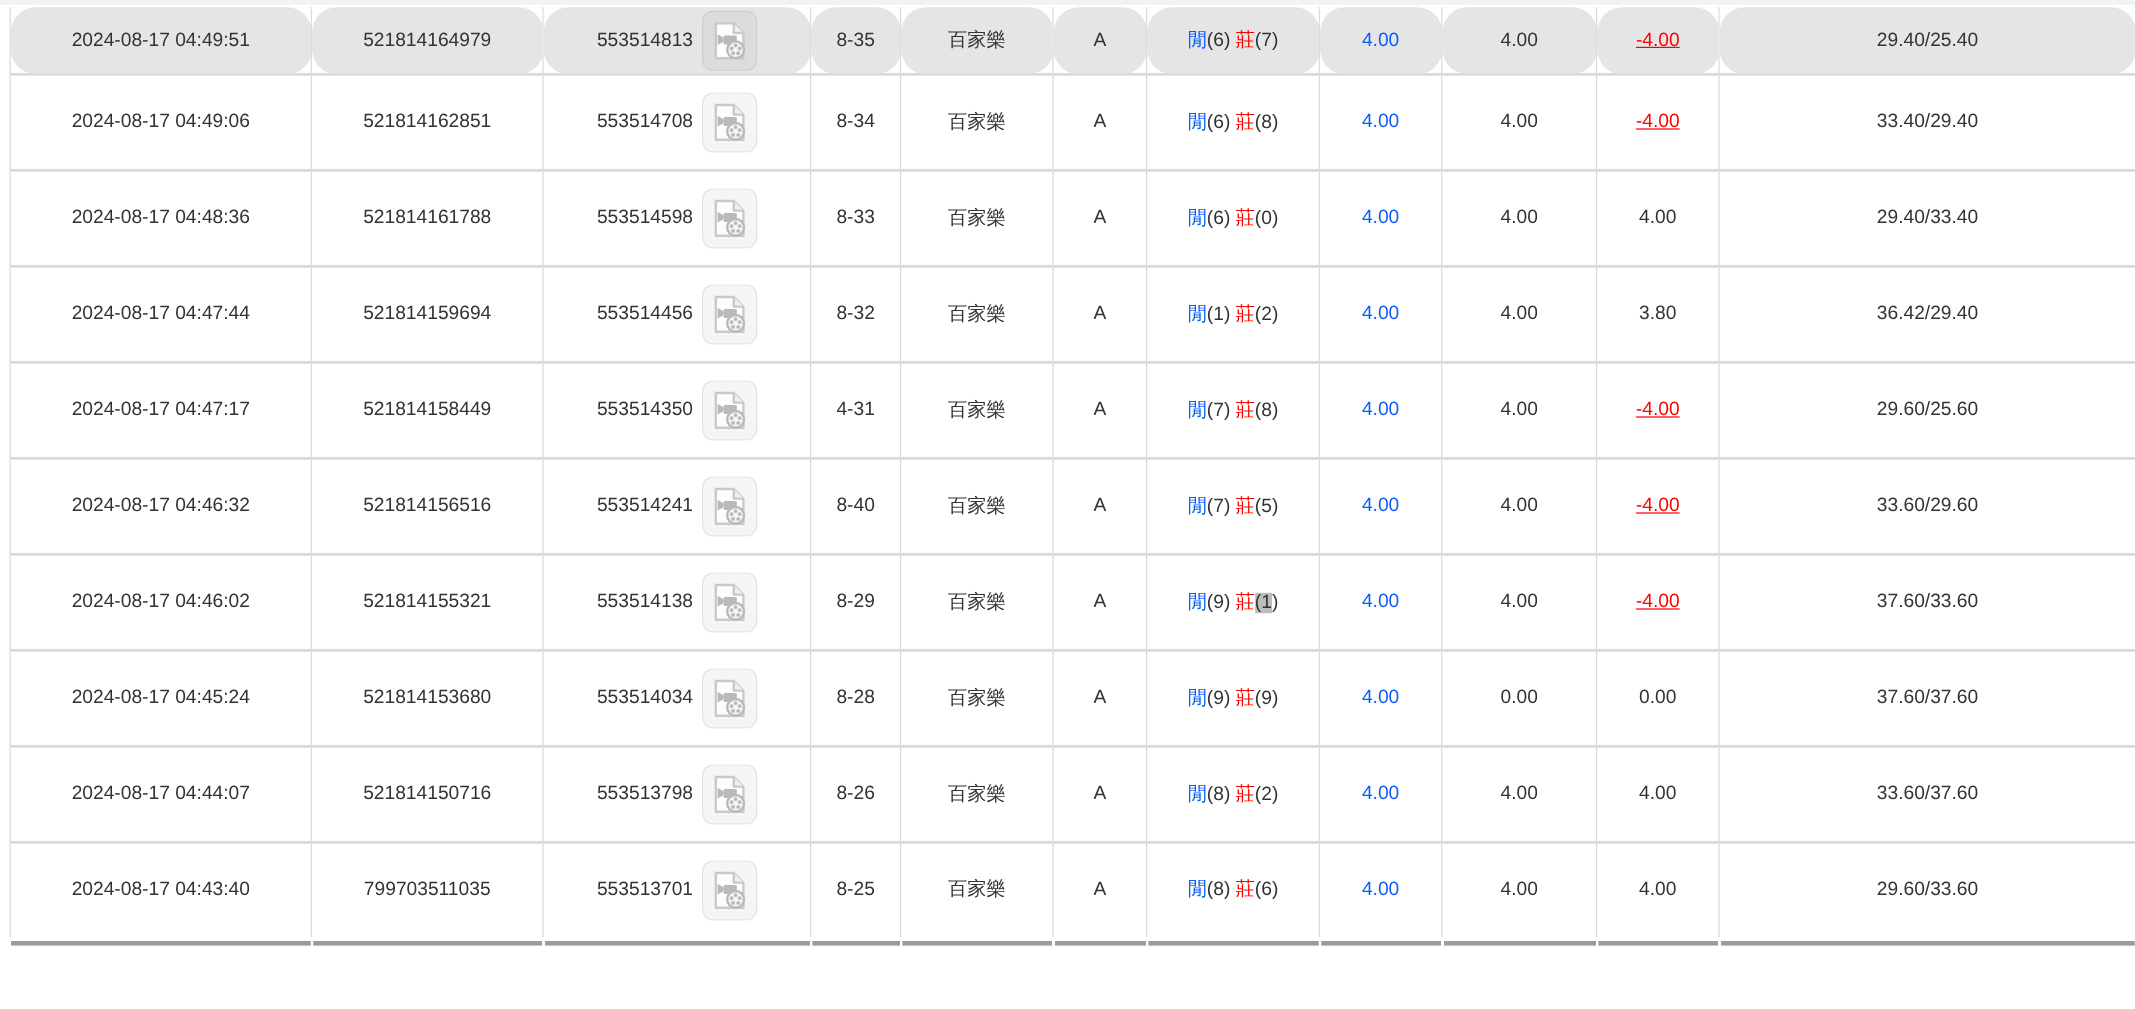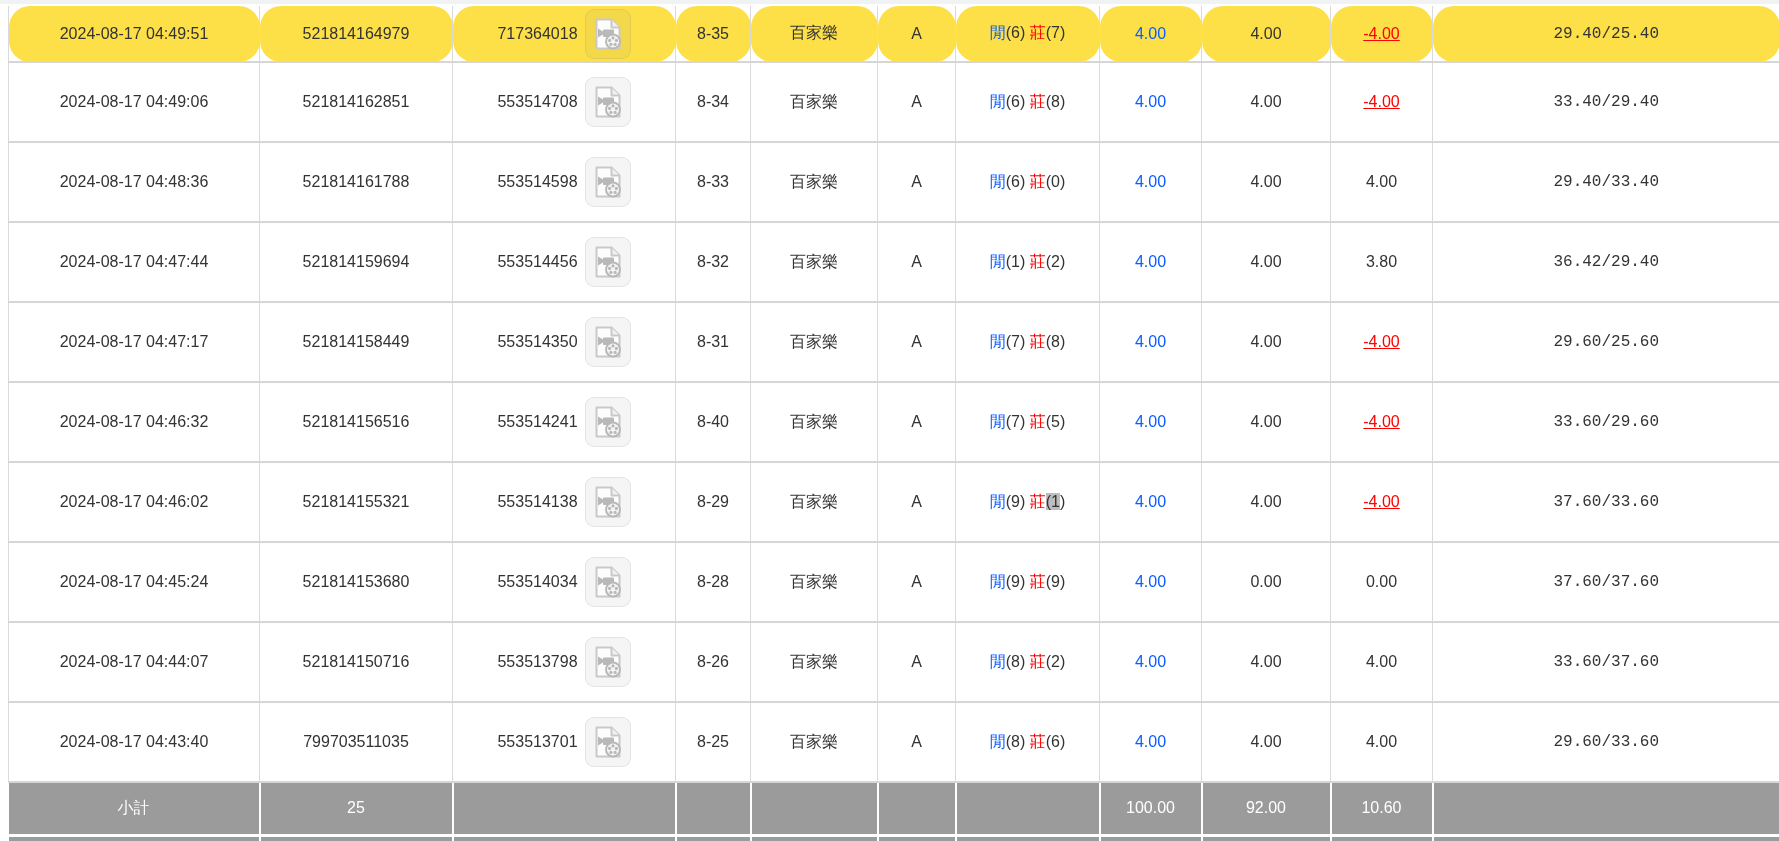--- a/index.html
+++ b/index.html
@@ -19,25 +19,25 @@
     text-align:center;
     vertical-align:middle;
     border-left:1px solid #dadada;
     border-right:1px solid #dadada;
     border-top:2px solid #d6d6d6;
     border-bottom:2px solid #d6d6d6;
     padding:0 4px;
     overflow:hidden;
     white-space:nowrap;
   }
-  table.records td:last-child{border-right:none;font-family:Liberation Mono, monospace;}
+  table.records td:last-child{border-right:none;}
   tbody tr{height:80px;background:#ffffff;}
   tbody tr:first-child{height:56px;}
   tbody tr:first-child td{border-top:none;}
-  tbody tr.hl td{background:#fde047;border-radius:21px;}
+  tbody tr.hl td{background:#e5e5e5;border-radius:21px;}
   .gameid-wrap{display:inline-flex;align-items:center;gap:7px;}
   .video-btn{
     display:inline-flex;align-items:center;justify-content:center;
     width:46px;height:50px;
     background:rgba(120,120,120,0.07);
     border:1px solid rgba(120,120,120,0.14);
     border-radius:9px;
     cursor:pointer;padding:0;
   }
   .blue{color:#0b5cff;}
@@ -78,21 +78,21 @@
       <col style="width:129px">
     <col style="width:102px">
       <col style="width:347px">
   </colgroup>
   <tbody>
       <tr class="hl">
     <td>2024-08-17 04:49:51</td>
     <td>521814164979</td>
     <td>
       <span class="gameid-wrap">
-        <span>717364018</span>
+        <span>553514813</span>
         <button class="video-btn">
 <svg width="30" height="34" viewBox="0 0 30 34" fill="none">
   <path d="M3.5 2.5 h15 l8 8 v21 h-23 z" fill="#fdfdfd" stroke="#c9c9c9" stroke-width="2" stroke-linejoin="round"></path>
   <path d="M18.5 2.5 v8 h8" fill="#f0f0f0" stroke="#c9c9c9" stroke-width="2" stroke-linejoin="round"></path>
   <polygon points="10,14.5 5,11.5 5,20.5 10,17.5" fill="#b9b9b9"></polygon>
   <rect x="10" y="12.5" width="11" height="7.5" rx="1" fill="#b9b9b9"></rect>
   <circle cx="20" cy="24.5" r="7" fill="#f5f5f5" stroke="#b9b9b9" stroke-width="2"></circle>
   <circle cx="20" cy="20.9" r="1.6" fill="#b9b9b9"></circle>
   <circle cx="16.6" cy="23.4" r="1.6" fill="#b9b9b9"></circle>
   <circle cx="17.9" cy="27.4" r="1.6" fill="#b9b9b9"></circle>
@@ -219,21 +219,21 @@
   <circle cx="20" cy="24.5" r="7" fill="#f5f5f5" stroke="#b9b9b9" stroke-width="2"></circle>
   <circle cx="20" cy="20.9" r="1.6" fill="#b9b9b9"></circle>
   <circle cx="16.6" cy="23.4" r="1.6" fill="#b9b9b9"></circle>
   <circle cx="17.9" cy="27.4" r="1.6" fill="#b9b9b9"></circle>
   <circle cx="22.1" cy="27.4" r="1.6" fill="#b9b9b9"></circle>
   <circle cx="23.4" cy="23.4" r="1.6" fill="#b9b9b9"></circle>
 </svg>
             </button>
       </span>
     </td>
-    <td>8-31</td>
+    <td>4-31</td>
     <td>百家樂</td>
     <td>A</td>
     <td><span class="blue">閒</span>(7) <span class="red">莊</span>(8)</td>
     <td><span class="bet-link">4.00</span></td>
     <td>4.00</td>
     <td><span class="neg">-4.00</span></td>
     <td>29.60/25.60</td>
       </tr>
       <tr>
     <td>2024-08-17 04:46:32</td>
@@ -385,33 +385,20 @@
     <td>百家樂</td>
     <td>A</td>
     <td><span class="blue">閒</span>(8) <span class="red">莊</span>(6)</td>
     <td><span class="bet-link">4.00</span></td>
     <td>4.00</td>
     <td><span>4.00</span></td>
     <td>29.60/33.60</td>
       </tr>
     </tbody>
   <tfoot>
-    <tr class="subtotal">
-      <td>小計</td>
-      <td>25</td>
-      <td></td>
-      <td></td>
-      <td></td>
-      <td></td>
-      <td></td>
-      <td>100.00</td>
-      <td>92.00</td>
-      <td>10.60</td>
-      <td></td>
-    </tr>
     <tr class="sliver">
       <td></td>
         <td></td>
         <td></td>
         <td></td>
         <td></td>
         <td></td>
         <td></td>
         <td></td>
         <td></td>

